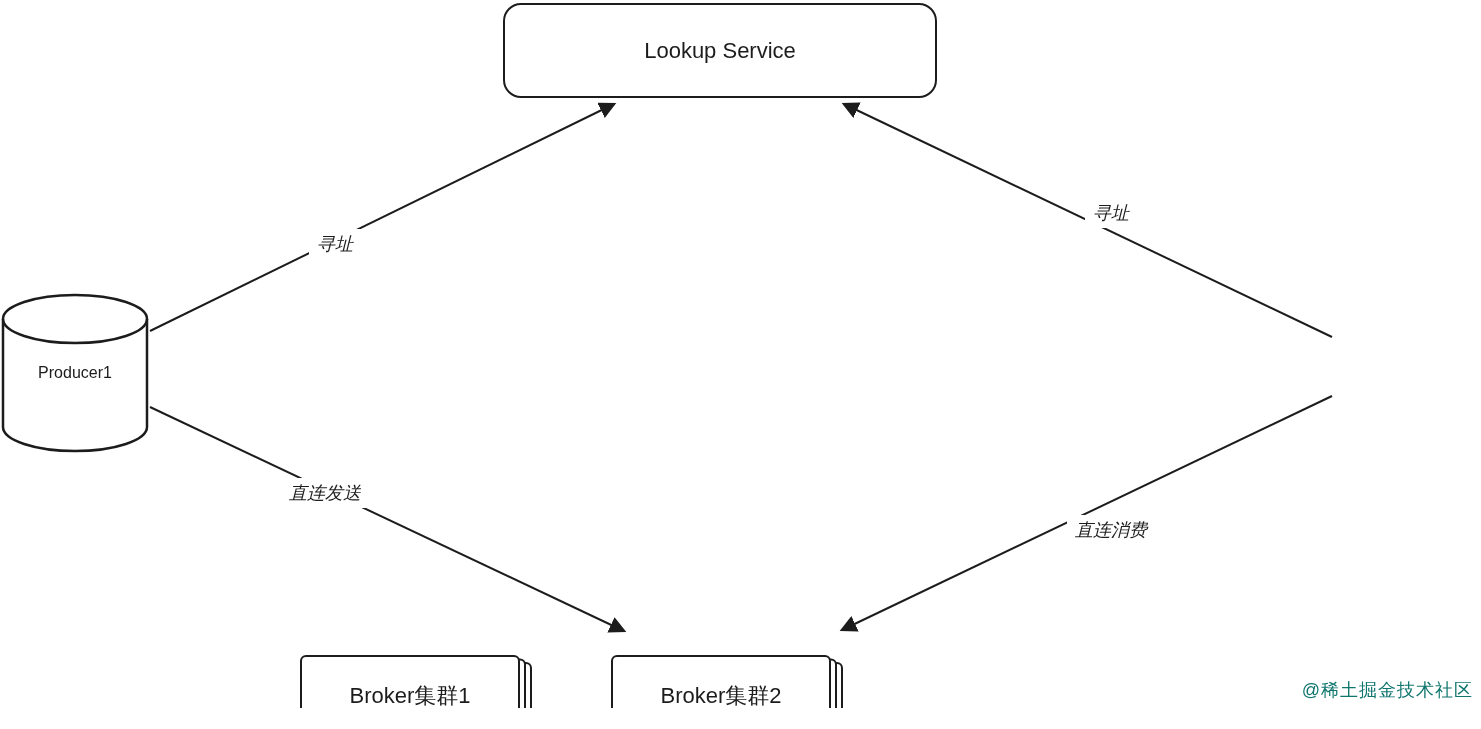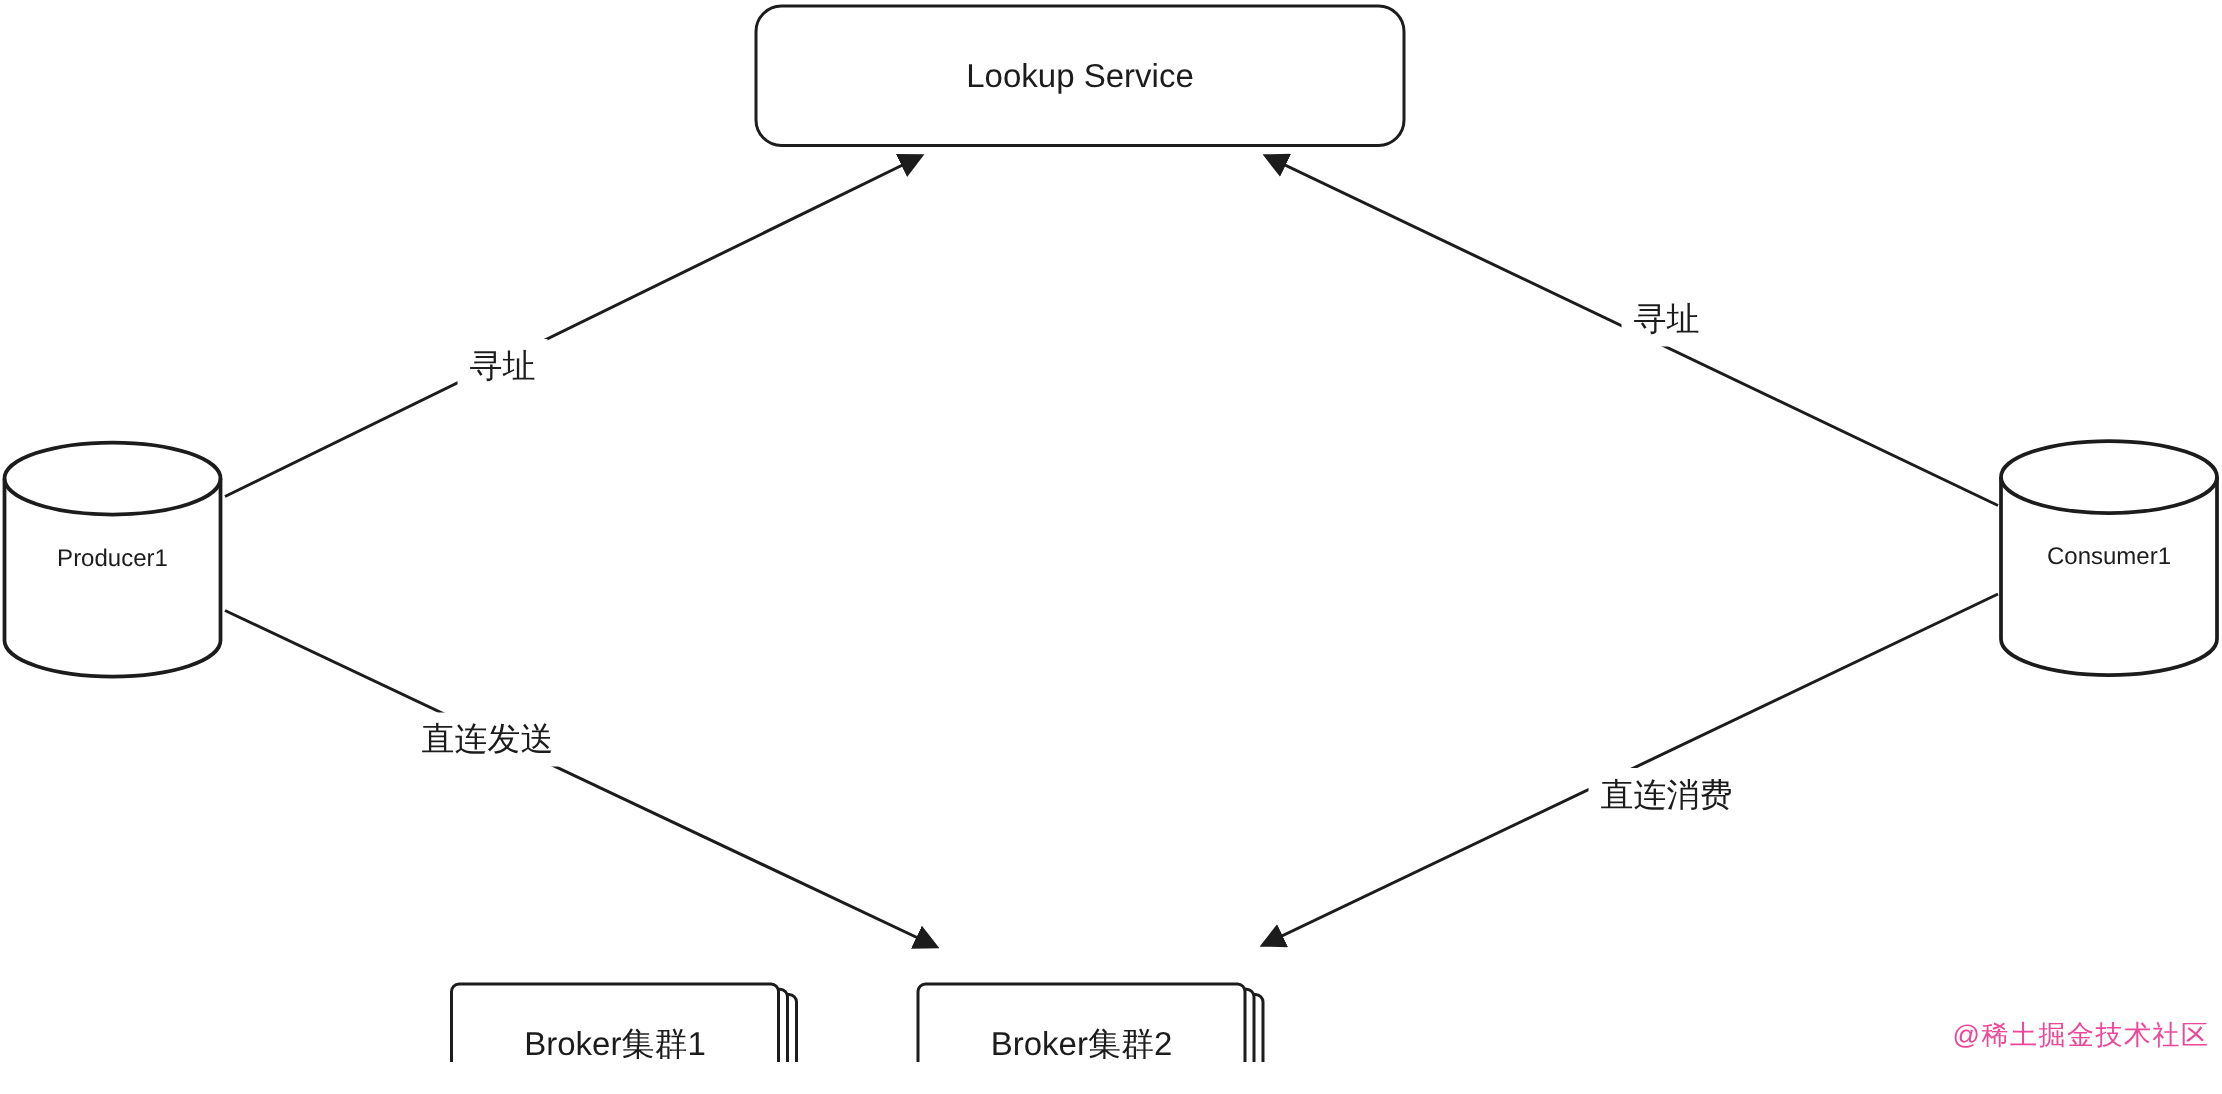--- a/index.html
+++ b/index.html
@@ -71,33 +71,34 @@
   .broker-1 { left: 300px; top: 636px; }
   .broker-2 { left: 611px; top: 636px; }
   .broker-3 { left: 922px; top: 636px; }
 
   
   .edge-label {
     position: absolute;
     transform: translate(-50%, -50%);
     background: #ffffff;
     padding: 3px 8px;
-    font-size: 22px;
+    font-size: 18px;
     white-space: nowrap;
+    font-style: italic;
   }
   .lbl-xunzhi-left  { left: 335px;  top: 244px; }
   .lbl-xunzhi-right { left: 1111px; top: 213px; }
   .lbl-fasong       { left: 325px;  top: 493px; }
   .lbl-xiaofei      { left: 1111px; top: 530px; }
 
   .watermark {
     position: absolute;
     right: 8px; bottom: 6px;
     font-size: 18px;
-    color: #ec4899;
+    color: #0f766e;
     letter-spacing: 1px;
   }
 </style>
 </head>
 <body>
 
 <div id="canvas">
 
   <svg id="edges-svg">
     <defs>
@@ -116,27 +117,20 @@
   </div>
 
   <div class="node cylinder cyl-producer">
     <svg width="148" height="162" viewBox="0 0 148 162">
       <path d="M2,27 a72,24 0 0 1 144,0 v108 a72,24 0 0 1 -144,0 z" fill="#ffffff" stroke="#1c1c1c" stroke-width="2.5"></path>
       <path d="M2,27 a72,24 0 0 0 144,0" fill="none" stroke="#1c1c1c" stroke-width="2.5"></path>
     </svg>
     <div class="cyl-label">Producer1</div>
   </div>
 
-  <div class="node cylinder cyl-consumer">
-    <svg width="148" height="162" viewBox="0 0 148 162">
-      <path d="M2,27 a72,24 0 0 1 144,0 v108 a72,24 0 0 1 -144,0 z" fill="#ffffff" stroke="#1c1c1c" stroke-width="2.5"></path>
-      <path d="M2,27 a72,24 0 0 0 144,0" fill="none" stroke="#1c1c1c" stroke-width="2.5"></path>
-    </svg>
-    <div class="cyl-label">Consumer1</div>
-  </div>
 
   <div class="node broker broker-1">
     <div class="layer back2"></div>
     <div class="layer back1"></div>
     <div class="layer front">
       <span>Broker集群1</span>
     </div>
   </div>
 
   <div class="node broker broker-2">

